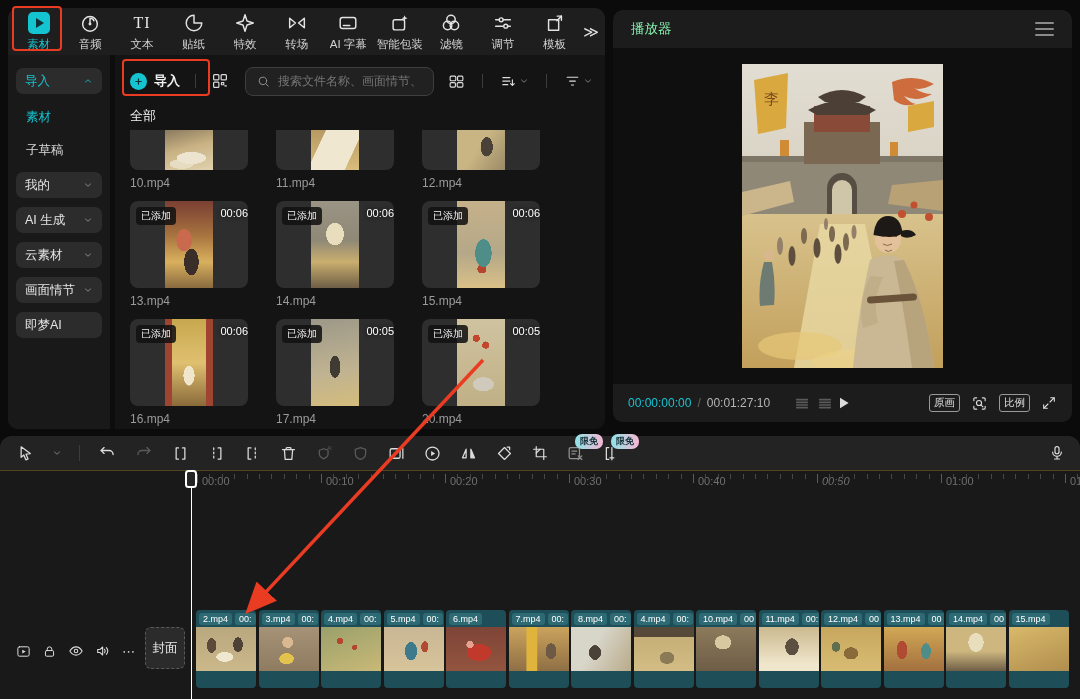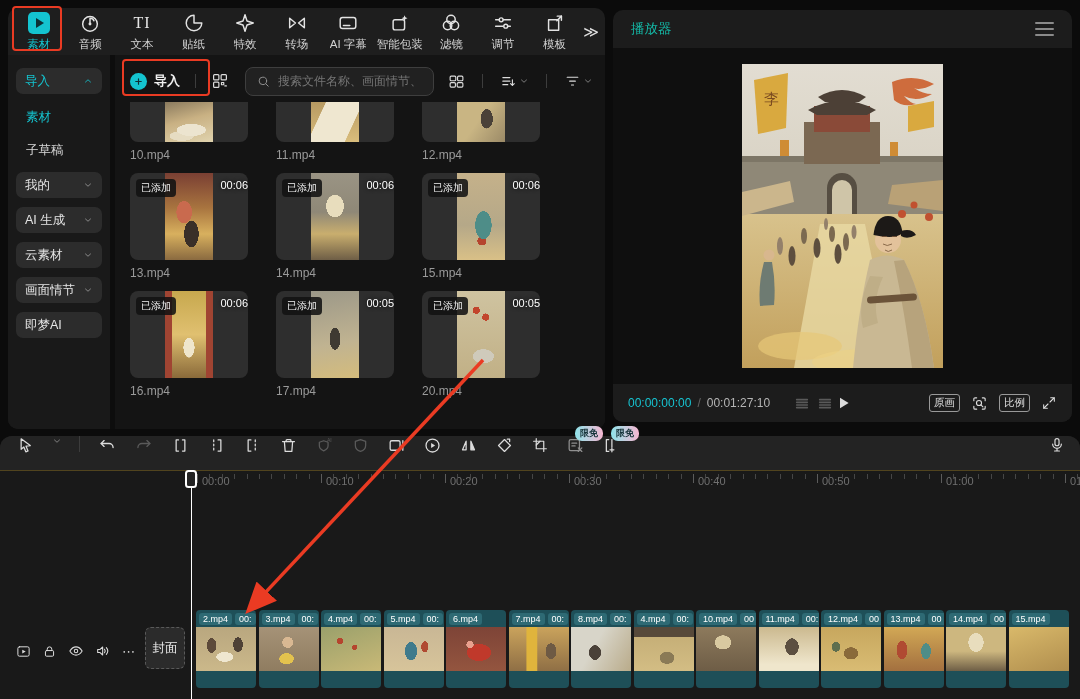--- a/index.html
+++ b/index.html
@@ -51,38 +51,38 @@
   .thumb{width:48px;height:87px}
   .cell.cut .card{height:40px;border-radius:0 0 8px 8px}
   .cell.cut .thumb{height:40px}
   .added-badge{position:absolute;left:6px;top:6px;background:rgba(18,18,18,.88);color:#f2f2f2;font-size:10px;padding:2px 5px;border-radius:4px}
   .dur{position:absolute;right:0;top:6px;color:#fff;font-size:11px;text-shadow:0 0 4px rgba(0,0,0,.9)}
   .fname{margin-top:6px;font-size:12px;color:#9a9a9a}
 
   
   #panel-player{position:absolute;left:613px;top:10px;width:459px;height:412px;background:#1c1c1c;border-radius:10px;overflow:hidden}
   #player-head{height:38px;display:flex;align-items:center;padding:0 18px}
-  #player-title{font-size:13.5px;color:#14b8a6}
+  #player-title{font-size:13.5px;color:#86efac}
   #burger{margin-left:auto;display:flex;flex-direction:column;gap:4px;cursor:pointer}
   #burger i{display:block;width:19px;height:2px;background:#8a8a8a;border-radius:1px}
   #viewport{position:absolute;left:0;right:0;top:38px;bottom:38px;background:#0f0f0f;display:flex;align-items:center;justify-content:center}
   #preview{width:201px;height:304px}
   #player-ctrl{position:absolute;left:0;right:0;bottom:0;height:38px;display:flex;align-items:center;padding:0 15px;background:#1c1c1c}
   #times{display:flex;align-items:center;gap:6px;font-size:12px;white-space:nowrap}
   #cur-time{color:#17c3d1}
   #time-sep{color:#666}
   #total-time{color:#b5b5b5}
   #frame-btns{display:flex;gap:7px;margin-left:24px}
   #play-btn{position:absolute;left:50%;transform:translateX(-50%);cursor:pointer}
   #right-ctrls{margin-left:auto;display:flex;align-items:center;gap:11px}
   .chip-btn{border:1px solid #999;border-radius:3px;color:#e0e0e0;font-size:10.5px;padding:1px 4px;cursor:pointer;white-space:nowrap}
 
   
   #timeline{position:absolute;left:0;right:0;top:436px;bottom:0;background:#191919;border-radius:12px 12px 0 0}
-  #tt-bar{height:34px;display:flex;align-items:flex-start;gap:17px;padding-left:16px;background:#232323;border-radius:12px 12px 0 0}
+  #tt-bar{height:34px;display:flex;align-items:center;gap:17px;padding-left:16px;background:#232323;border-radius:12px 12px 0 0}
   .tt-item{position:relative;display:flex;align-items:center;cursor:pointer}
   .tt-div{width:1px;height:16px;background:#3c3c3c}
   .free-badge{position:absolute;top:-10px;left:9px;background:linear-gradient(90deg,#8fe3e9,#f6b7d2);color:#17343a;font-size:9px;font-weight:bold;padding:1px 5px;border-radius:7px;white-space:nowrap;z-index:5}
   #mic-wrap{margin-left:auto;margin-right:14px}
   #gold-line{position:absolute;left:0;right:0;top:34px;height:1px;background:#5c4c20;opacity:.85}
   #ruler{position:absolute;left:150px;right:0;top:35px;height:24px;overflow:hidden}
   .tick{position:absolute;top:3px;width:1px;height:5px;background:#464646}
   .tick.major{height:9px;background:#5c5c5c}
   .tick-label{position:absolute;top:4px;font-size:11px;color:#707070;white-space:nowrap}
   #tracks{position:absolute;left:0;right:0;top:59px;bottom:0}
@@ -359,20 +359,21 @@
               </svg>
             </span>
           <span class="ic semi">
               <svg width="10" height="10" viewBox="0 0 24 24" fill="none" stroke="currentColor" stroke-width="1.6" stroke-linecap="round" stroke-linejoin="round">
                 <path d="M6 9.5 l6 5.5 6 -5.5" stroke-width="2"></path>
               </svg>
             </span>
         </span>
       </div>
     </div>
+    <div id="section-label">全部</div>
     <div id="media-grid">
         <div class="cell cut">
           <div class="card">
             <div class="thumb art-g10"></div>
           </div>
           <div class="fname">10.mp4</div>
         </div>
         <div class="cell cut">
           <div class="card">
             <div class="thumb art-g11"></div>
@@ -719,21 +720,21 @@
       <span class="tick" style="left: 555.4px;"></span>
       <span class="tick" style="left: 567.8px;"></span>
       <span class="tick" style="left: 580.2px;"></span>
       <span class="tick" style="left: 592.6px;"></span>
       <span class="tick" style="left: 605px;"></span>
       <span class="tick" style="left: 617.4px;"></span>
       <span class="tick" style="left: 629.8px;"></span>
       <span class="tick" style="left: 642.2px;"></span>
       <span class="tick" style="left: 654.6px;"></span>
       <span class="tick major" style="left: 667px;"></span>
-      <span class="tick-label" style="left: 672px;">00:50</span>
+      <span class="tick-label" style="left: 672px; font-style: italic;">00:50</span>
       <span class="tick" style="left: 679.4px;"></span>
       <span class="tick" style="left: 691.8px;"></span>
       <span class="tick" style="left: 704.2px;"></span>
       <span class="tick" style="left: 716.6px;"></span>
       <span class="tick" style="left: 729px;"></span>
       <span class="tick" style="left: 741.4px;"></span>
       <span class="tick" style="left: 753.8px;"></span>
       <span class="tick" style="left: 766.2px;"></span>
       <span class="tick" style="left: 778.6px;"></span>
       <span class="tick major" style="left: 791px;"></span>

